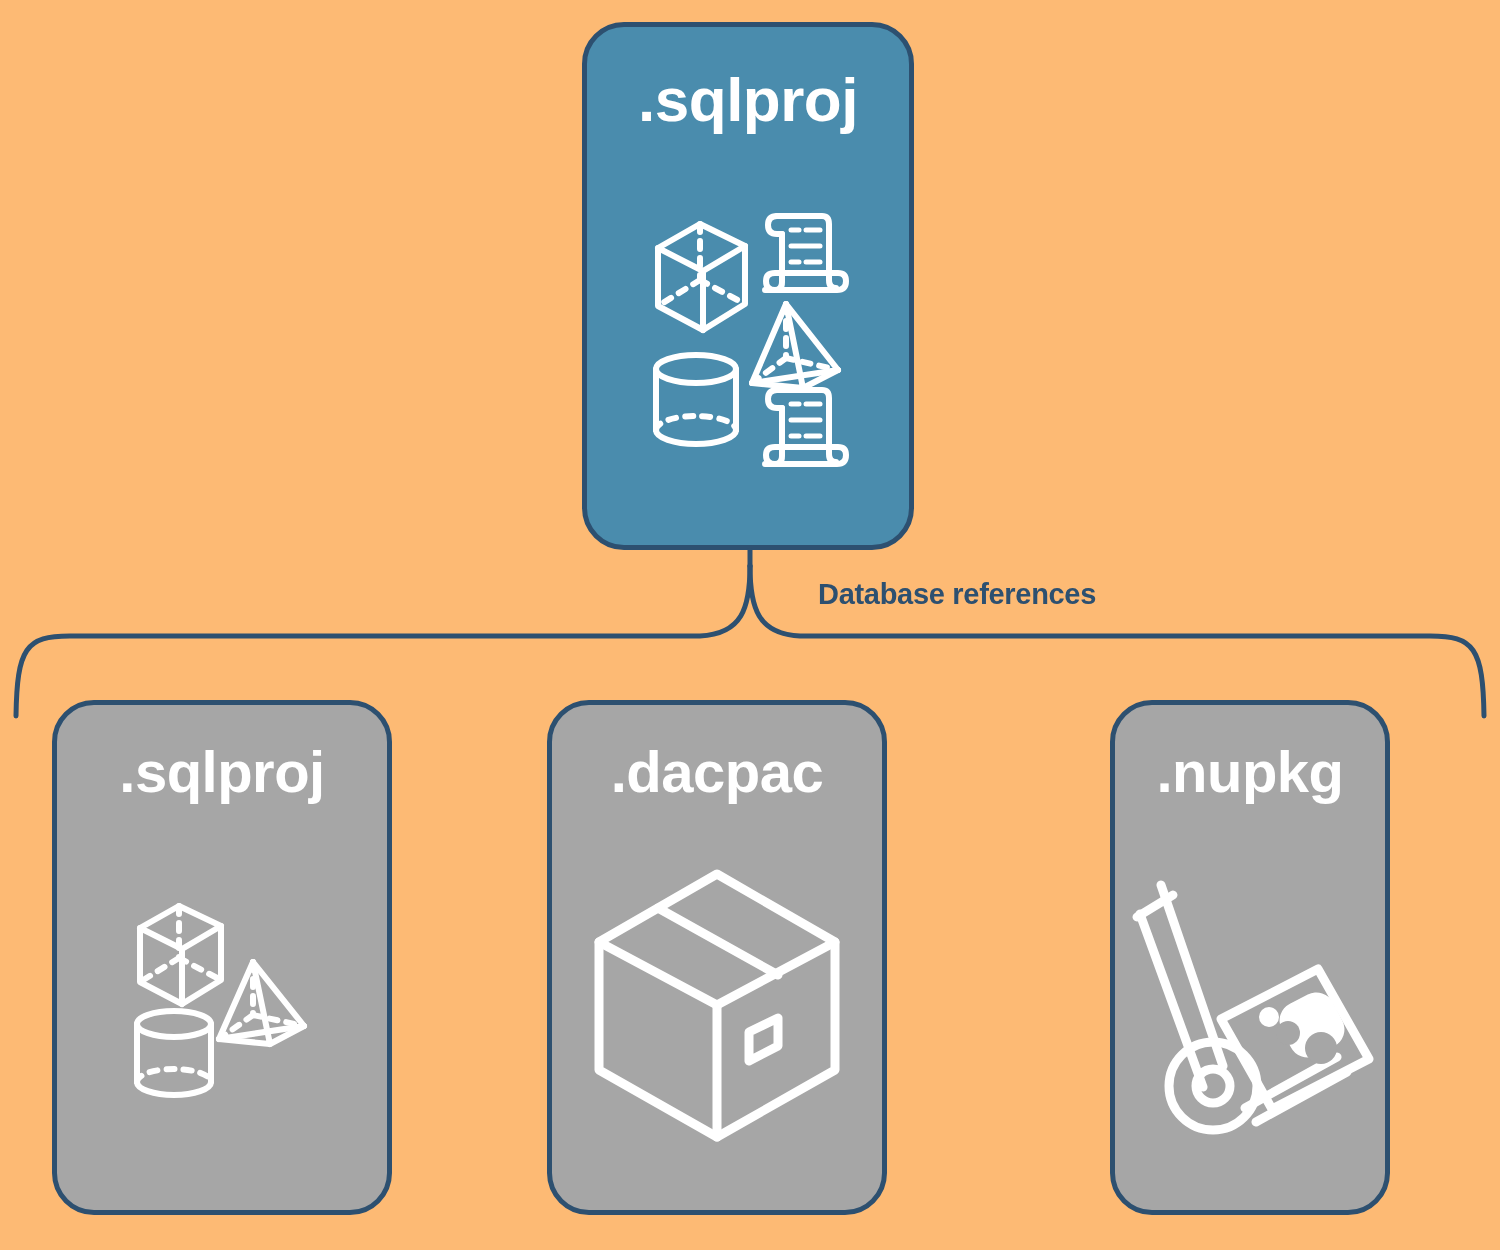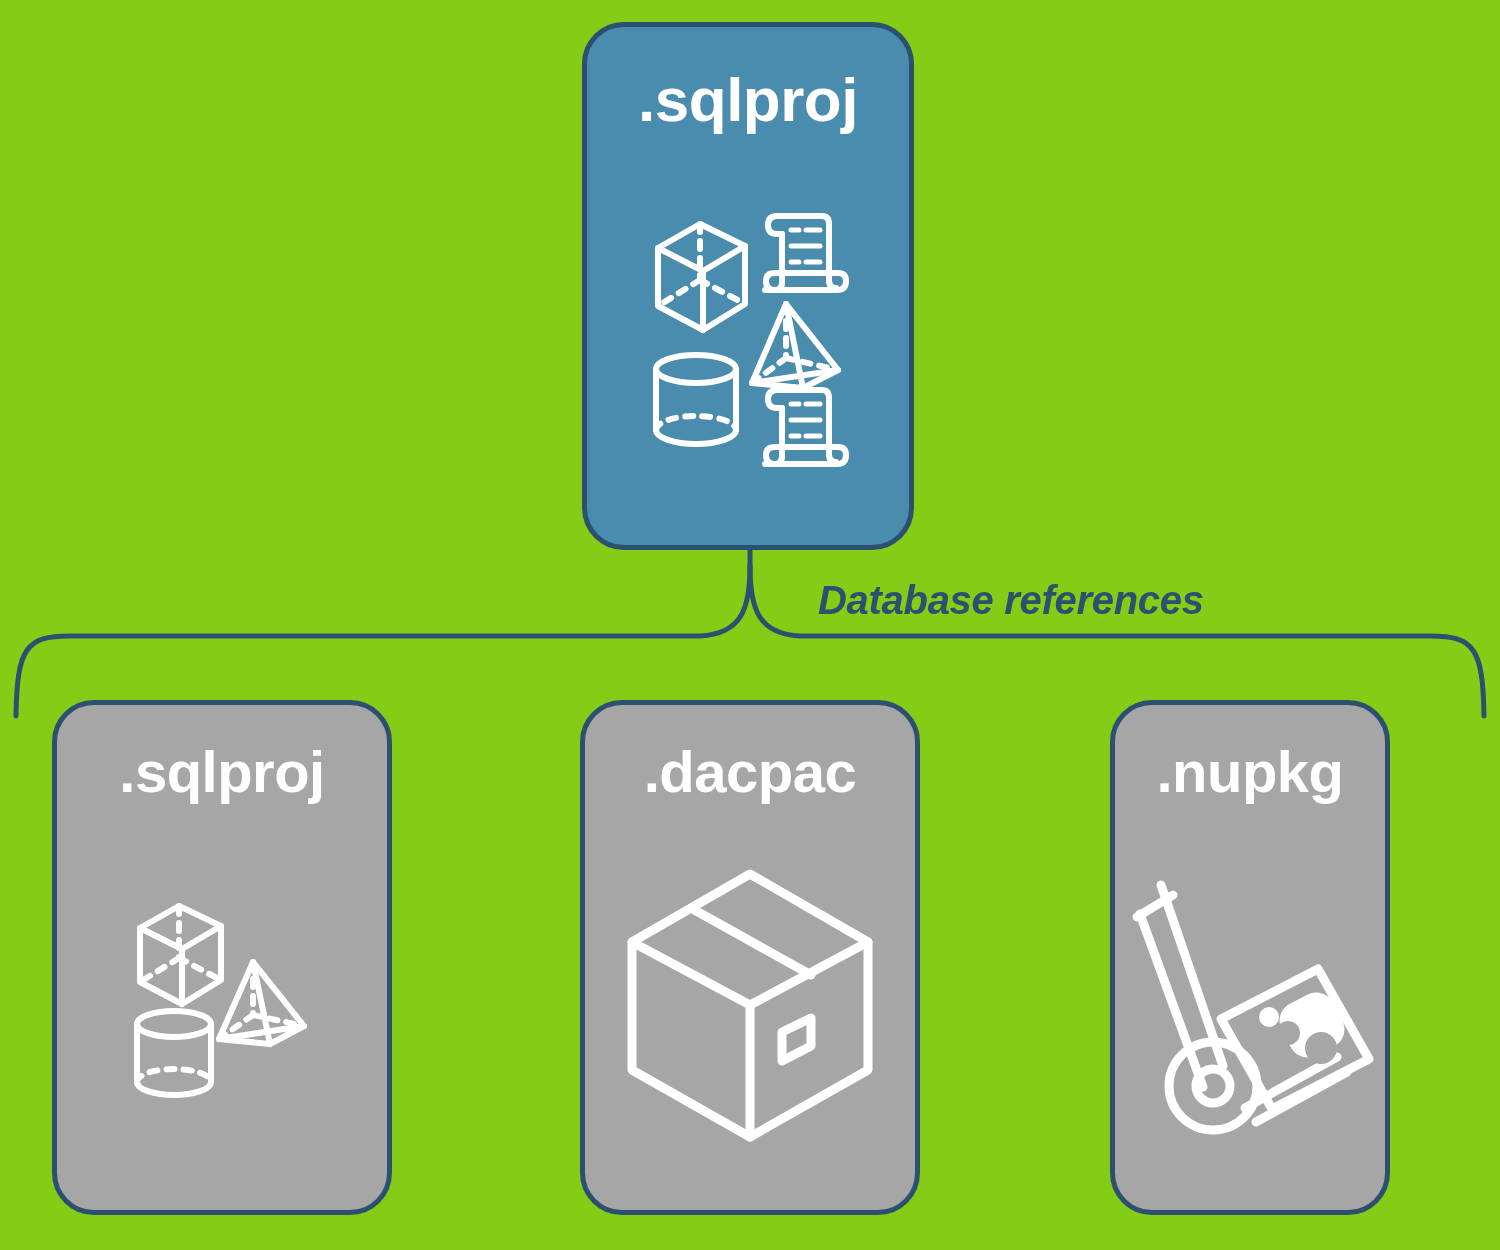--- a/index.html
+++ b/index.html
@@ -7,21 +7,21 @@
     padding: 0;
     background: #ffffff;
   }
   body {
     font-family: "Liberation Sans", sans-serif;
   }
   #canvas {
     position: relative;
     width: 1500px;
     height: 1250px;
-    background: #84cc16;
+    background: #fdba74;
     overflow: hidden;
   }
 
   
   .card {
     position: absolute;
     box-sizing: border-box;
     border: 5px solid #2d5070;
     border-radius: 42px;
     display: flex;
@@ -47,45 +47,44 @@
     width: 100%;
     display: flex;
     align-items: center;
     justify-content: center;
   }
   .card-art svg { display: block; overflow: visible; }
 
   
   #card-top      { left: 582px;  top: 22px;   width: 332px; height: 528px; }
   #card-sqlproj  { left: 52px;   top: 700px;  width: 340px; height: 515px; }
-  #card-dacpac   { left: 580px;  top: 700px;  width: 340px; height: 515px; }
+  #card-dacpac   { left: 547px;  top: 700px;  width: 340px; height: 515px; }
   #card-nupkg    { left: 1110px; top: 700px;  width: 280px; height: 515px; }
 
   
   #brace {
     position: absolute;
     left: 0;
     top: 548px;
     width: 1500px;
     height: 180px;
     pointer-events: none;
   }
 
   
   #brace-label {
     position: absolute;
     left: 818px;
     top: 578px;
     color: #2d5070;
-    font-size: 40px;
+    font-size: 29px;
     font-weight: bold;
     letter-spacing: -0.3px;
     white-space: nowrap;
     user-select: none;
-    font-style: italic;
   }
 </style>
 </head>
 <body>
 
 <div id="canvas">
 
   <div class="card primary" id="card-top">
     <div class="card-title">.sqlproj</div>
     <div class="card-art">

